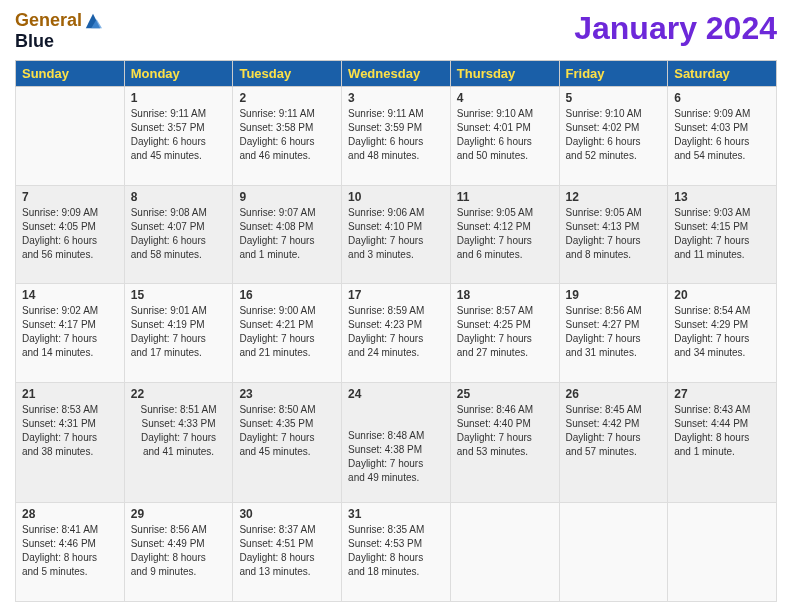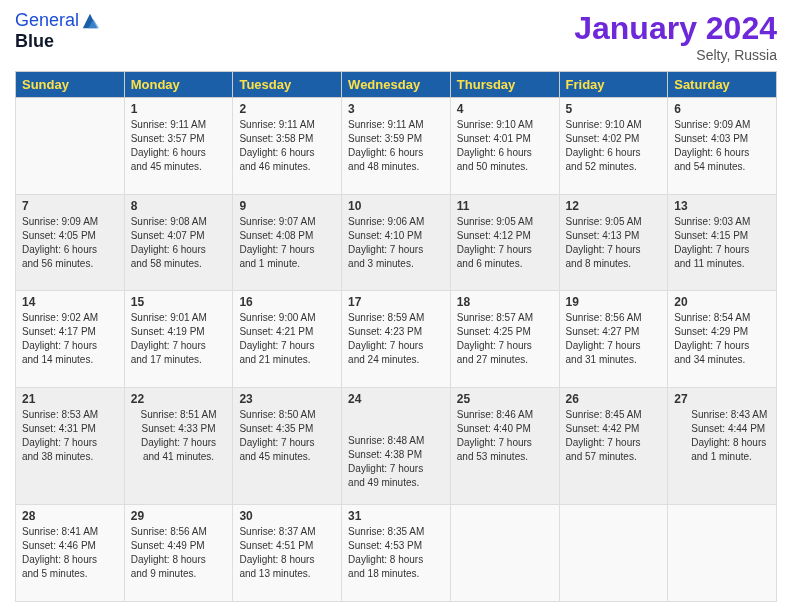--- a/index.html
+++ b/index.html
@@ -27,22 +27,22 @@
       display: flex;
       flex-direction: column;
       align-items: flex-start;
     }
     .logo-text {
       display: flex;
       align-items: center;
     }
     .logo-general {
       font-size: 18px;
-      font-weight: normal;
-      color: #1d4ed8;
+      font-weight: bold;
+      color: #a16207;
     }
     .logo-blue {
       font-size: 18px;
       font-weight: bold;
       color: #0f172a;
     }
     .logo-icon {
       width: 18px;
       height: 18px;
       margin-left: 2px;
@@ -113,21 +113,20 @@
         <span class="logo-general">General</span>
         <svg class="logo-icon" viewBox="0 0 20 20">
           <polygon points="2,18 10,2 18,18" fill="#1a5fa8"></polygon>
           <polygon points="8,18 14,8 20,18" fill="#4a90d9" opacity="0.7"></polygon>
         </svg>
       </div>
       <span class="logo-blue">Blue</span>
     </div>
     <div class="title-area">
       <div class="month-title">January 2024</div>
-      <div class="location">Selty, Russia</div>
     </div>
   </div>
 
   <table class="calendar">
     <thead>
       <tr>
       <th>Sunday</th>
           <th>Monday</th>
           <th>Tuesday</th>
           <th>Wednesday</th>
@@ -322,21 +321,21 @@
           </td>
           <td>
             <span class="day-num">26</span>
             <div class="day-info" style="white-space: pre-line;">Sunrise: 8:45 AM
 Sunset: 4:42 PM
 Daylight: 7 hours
 and 57 minutes.</div>
           </td>
           <td>
             <span class="day-num">27</span>
-            <div class="day-info" style="white-space: pre-line; margin-left: 17px;">Sunrise: 8:43 AM
+            <div class="day-info" style="white-space: pre-line;">Sunrise: 8:43 AM
 Sunset: 4:44 PM
 Daylight: 8 hours
 and 1 minute.</div>
           </td>
         </tr>
         <tr>
           <td>
             <span class="day-num">28</span>
             <div class="day-info" style="white-space: pre-line;">Sunrise: 8:41 AM
 Sunset: 4:46 PM

